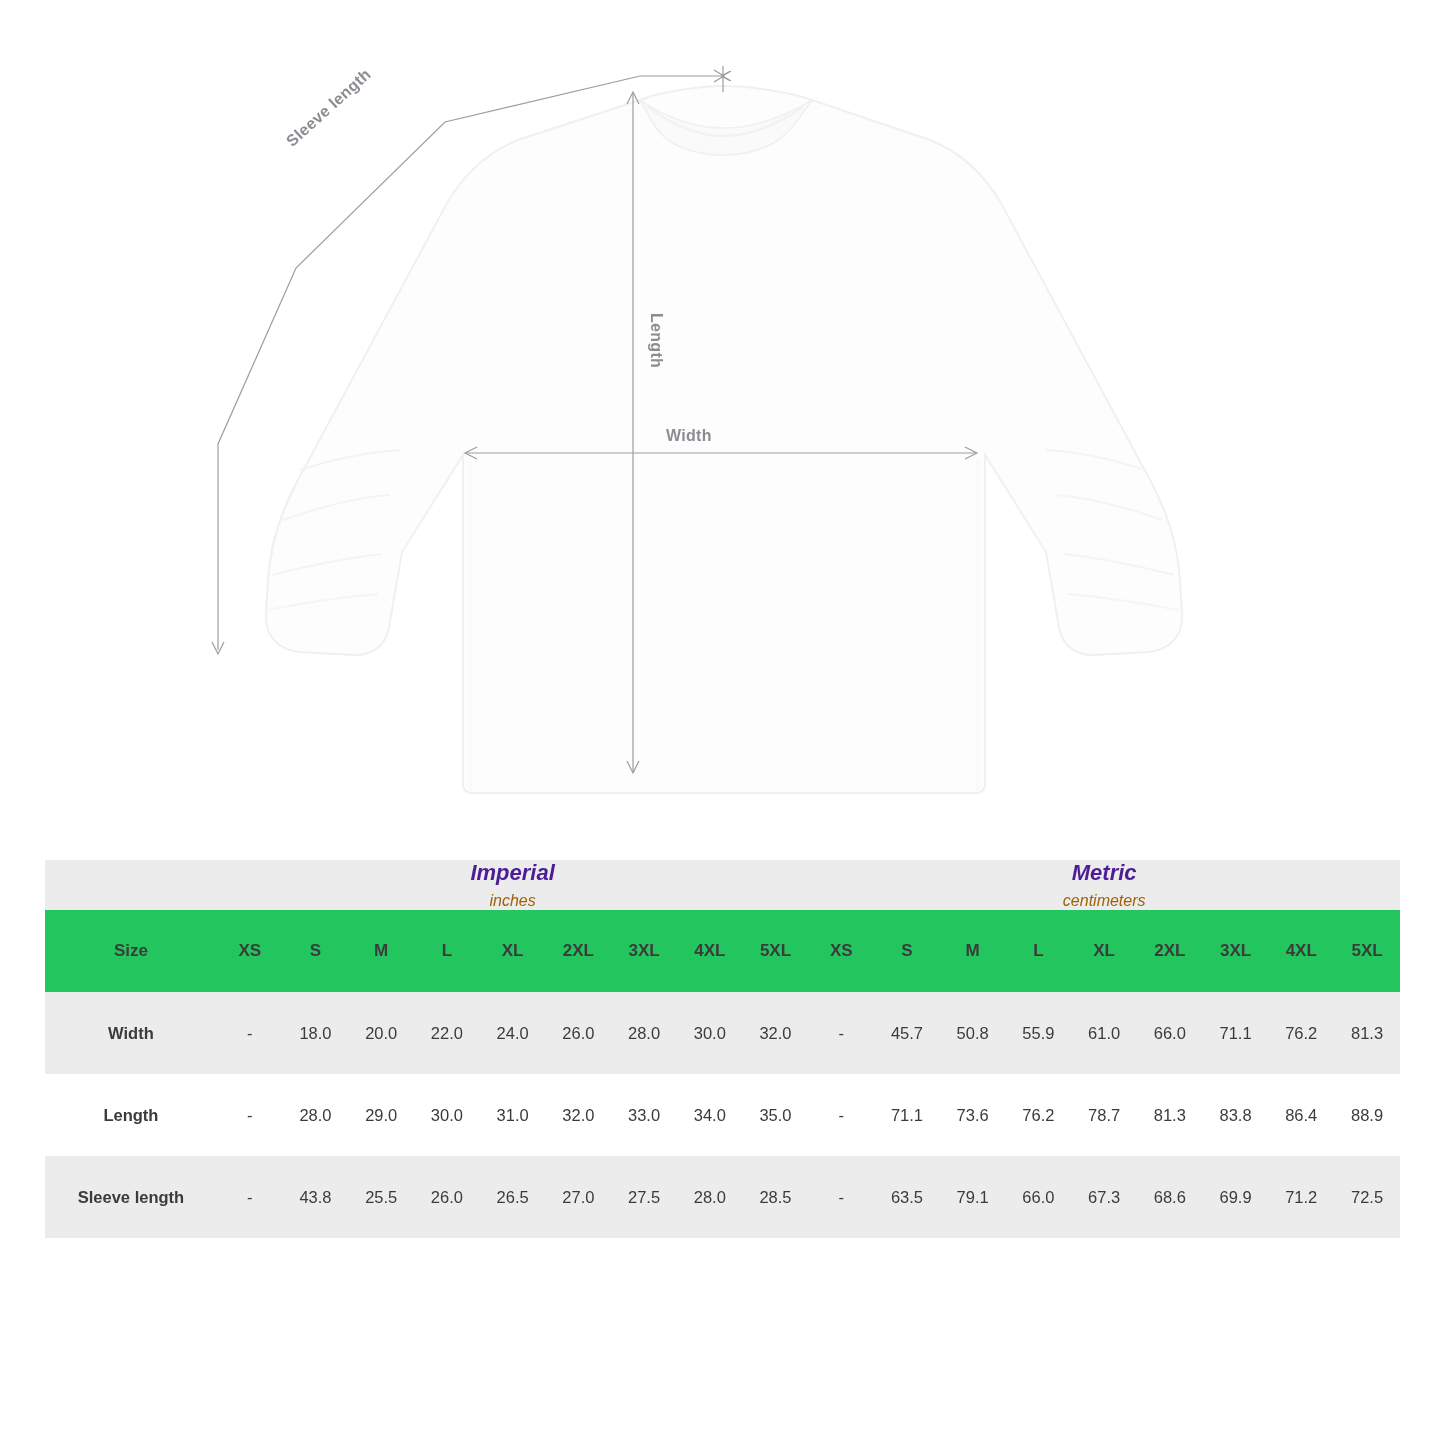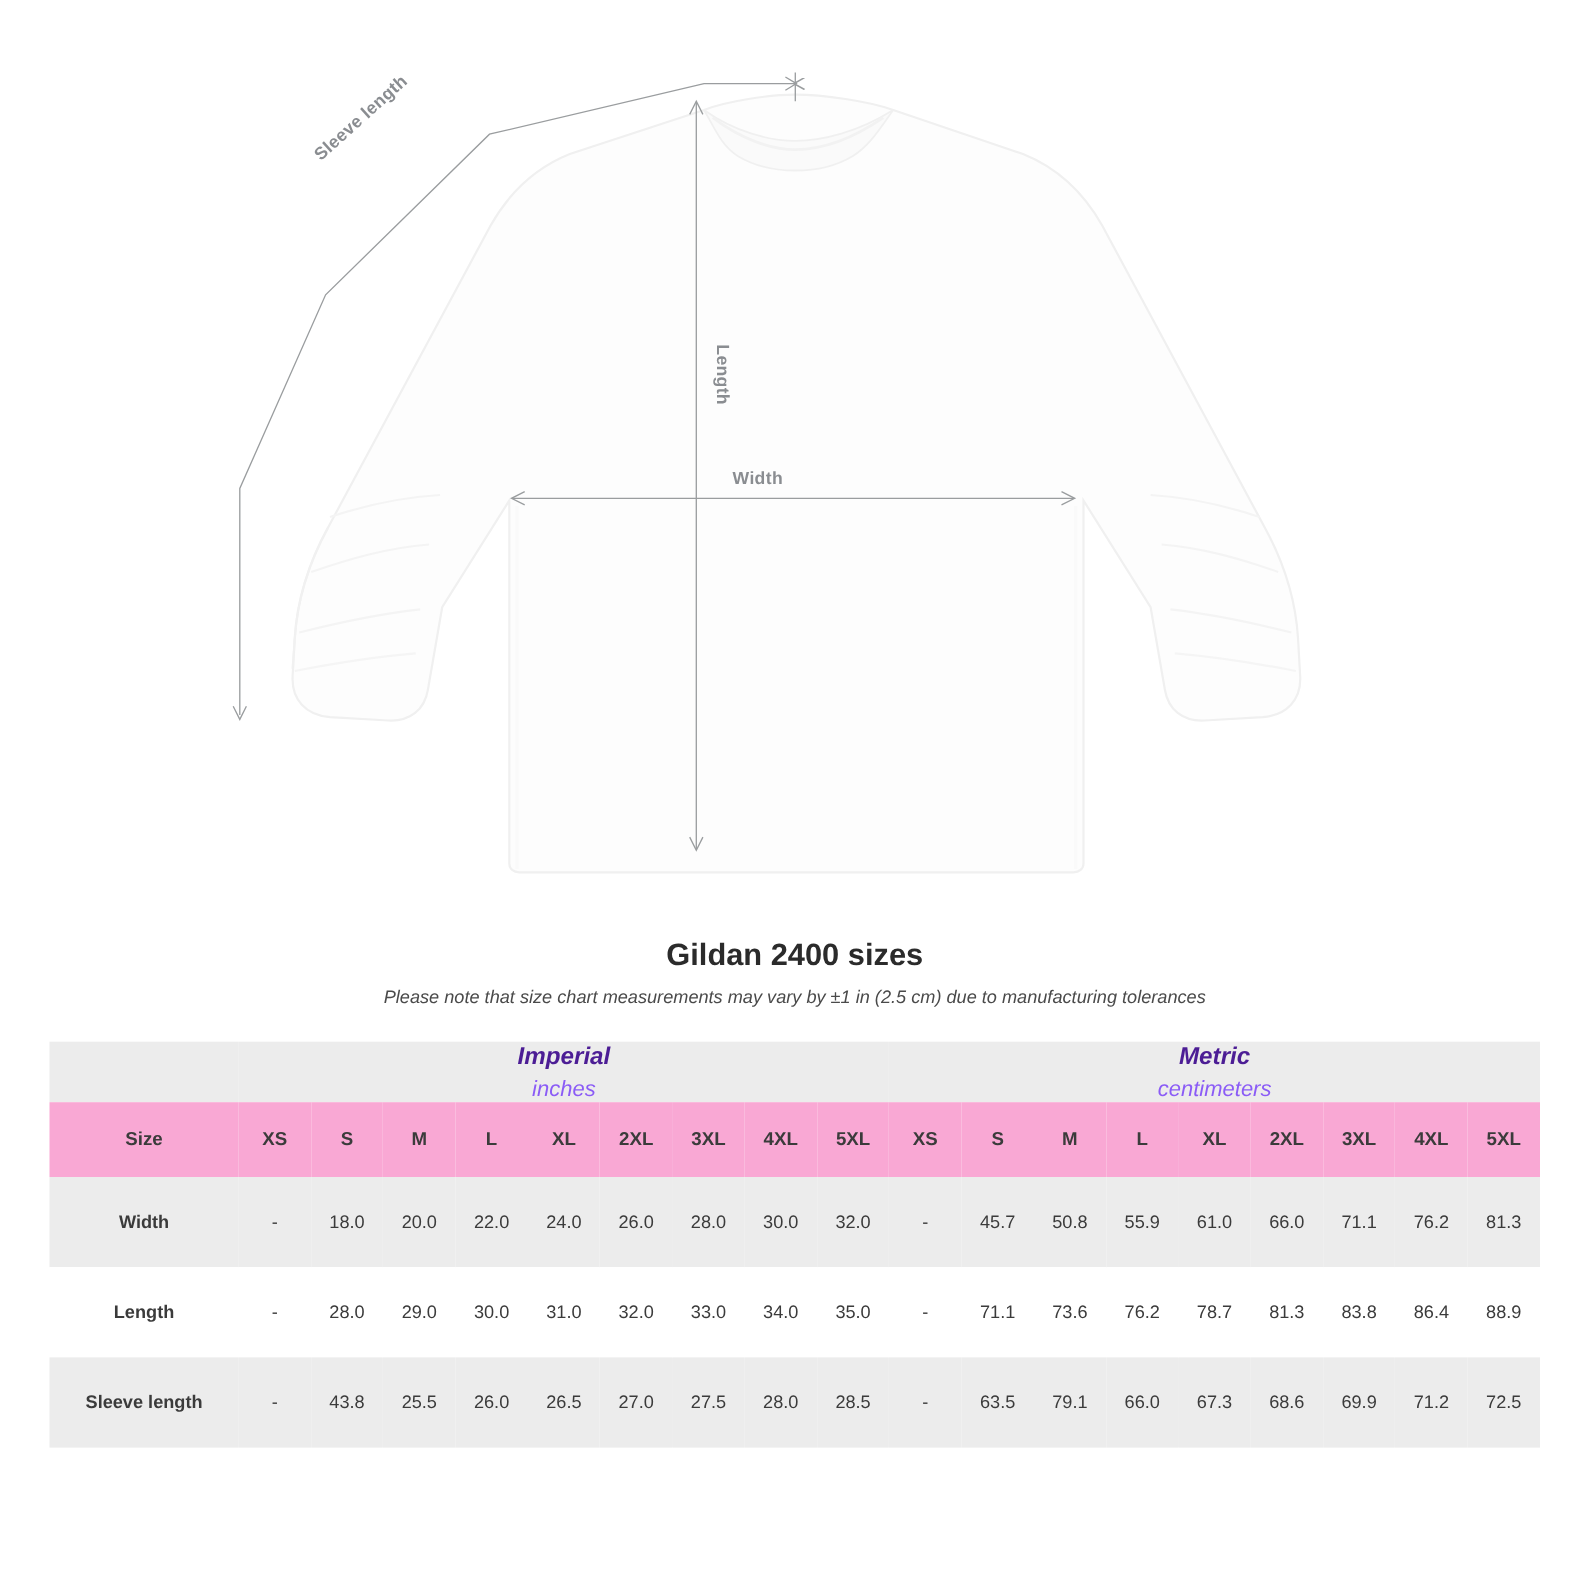--- a/index.html
+++ b/index.html
@@ -97,29 +97,29 @@
   }
   .unit-head .unit-name {
     font-size: 22px;
     font-style: italic;
     font-weight: bold;
     color: #4c1d95;
     display: block;
     margin-bottom: 6px;
   }
   .unit-head .unit-sub {
-    font-size: 20px;
+    font-size: 16px;
     font-style: italic;
-    color: #8b5cf6;
+    color: #a16207;
     display: block;
   }
   tr.header-row td {
-    background: #f9a8d4;
-    font-weight: bold;
-    height: 68px;
+    background: #22c55e;
+    font-weight: bold;
+    height: 82px;
     font-size: 17px;
     color: #3b3b3b;
   }
   tr.row-even td {
     background: #ececec;
     height: 82px;
   }
   tr.row-odd td {
     background: #ffffff;
     height: 82px;
@@ -217,24 +217,20 @@
         <path d="M477,447 L465,453 L477,459"></path>
         <path d="M965,447 L977,453 L965,459"></path>
       </g>
     </svg>
 
     <span class="dim-label width-label">Width</span>
     <span class="dim-label length-label">Length</span>
     <span class="dim-label sleeve-label">Sleeve length</span>
   </div>
 
-  <div class="title-block">
-    <h1 class="chart-title">Gildan 2400 sizes</h1>
-    <p class="chart-note">Please note that size chart measurements may vary by ±1 in (2.5 cm) due to manufacturing tolerances</p>
-  </div>
 
   <div class="table-wrap">
     <table class="size-table">
       <colgroup>
         <col style="width:170px">
         <col span="18" style="width:65px">
       </colgroup>
       <tbody>
         <tr>
           <td class="unit-head"></td>

